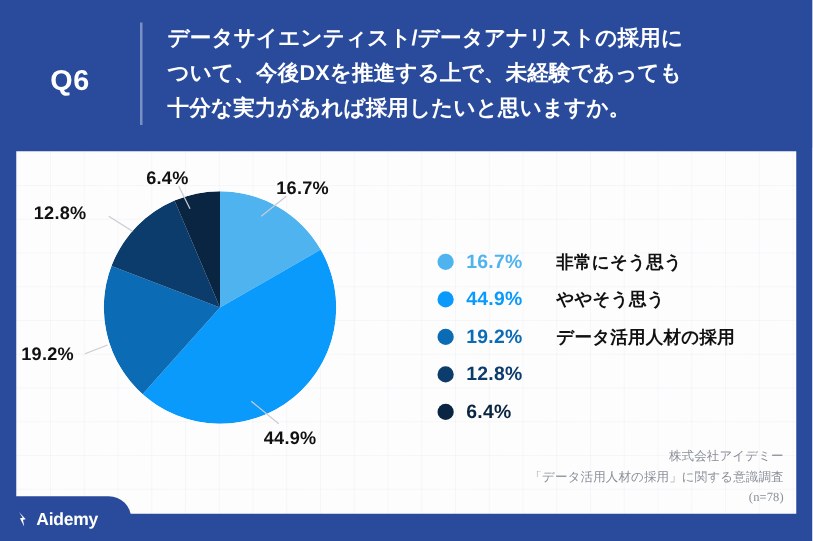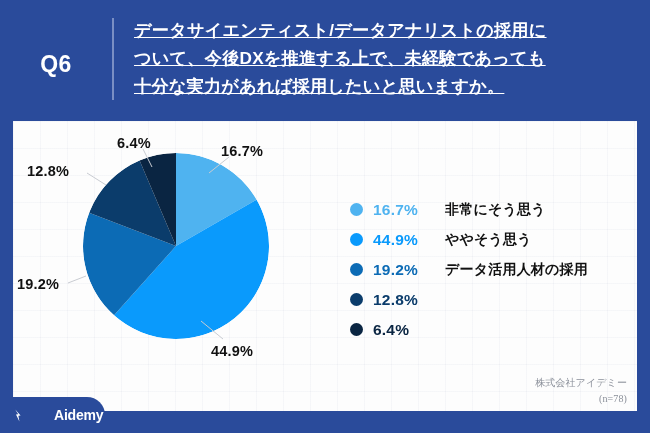--- a/index.html
+++ b/index.html
@@ -43,21 +43,20 @@
     flex: 0 0 2px;
   }
   #q-text {
     color: #ffffff;
     font-size: 17.2px;
     font-weight: bold;
     line-height: 1.62;
     padding-left: 20px;
     letter-spacing: 0.2px;
     white-space: pre-line;
-    text-decoration: underline;
   }
 
   
   #panel {
     position: absolute;
     left: 13px; top: 121px;
     width: 624px; height: 290px;
     background: #fdfdfd;
   }
 
@@ -143,21 +142,20 @@
   
   #logo-notch {
     position: absolute;
     left: 0; bottom: 0;
     width: 105px; height: 36px;
     background: #2a4b9b;
     border-top-right-radius: 18px;
     display: flex;
     align-items: center;
     padding-left: 14px;
-    gap: 25px;
   }
   #logo-mark {
     width: 11px; height: 13px;
     flex: 0 0 11px;
     margin-right: 4px;
   }
   #logo-text {
     color: #ffffff;
     font-size: 14px;
     font-weight: bold;
@@ -232,20 +230,21 @@
 
       <div class="legend-row">
         <span class="legend-dot" style="background: rgb(10, 37, 66);"></span>
         <span class="legend-pct" style="color: rgb(10, 37, 66);">6.4%</span>
       </div>
 
     </div>
 
     <div id="credit">
       <div>株式会社アイデミー</div>
+      <div>「データ活用人材の採用」に関する意識調査</div>
       <div>(n=78)</div>
     </div>
 
   </div>
 
   <div id="logo-notch">
     <svg id="logo-mark" viewBox="0 0 11 13">
       <path d="M1.2 0.6 L4.2 5.2 L2.0 5.6 L5.4 12.4 L4.4 6.8 L6.6 6.4 Z" fill="#ffffff"></path>
     </svg>
     <span id="logo-text">Aidemy</span>

